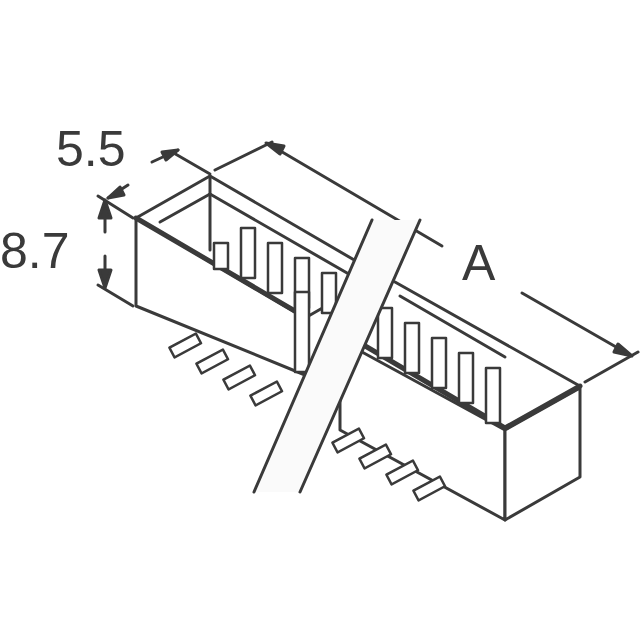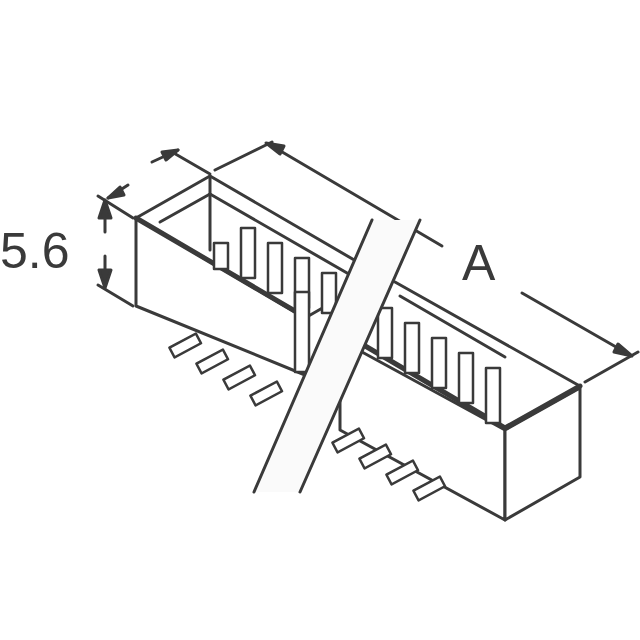--- a/index.html
+++ b/index.html
@@ -87,15 +87,16 @@
       <rect x="387" y="467" width="30" height="11" fill="#fff" transform="rotate(-28 402 472)"></rect>
       <rect x="414" y="483" width="30" height="11" fill="#fff" transform="rotate(-28 429 488)"></rect>
     </g>
 
     <g>
       <polygon points="372,220 420,220 300,492 254,492" fill="#fafafa" stroke="none"></polygon>
       <line x1="372" y1="220" x2="254" y2="492"></line>
       <line x1="420" y1="220" x2="300" y2="492"></line>
     </g>
   </svg>
-  <div class="lbl l56">5.6</div>
+  <div class="lbl l55">5.5</div>
+  <div class="lbl l56">8.7</div>
   <div class="lbl lA">A</div>
 </div>
 
 </body></html>

